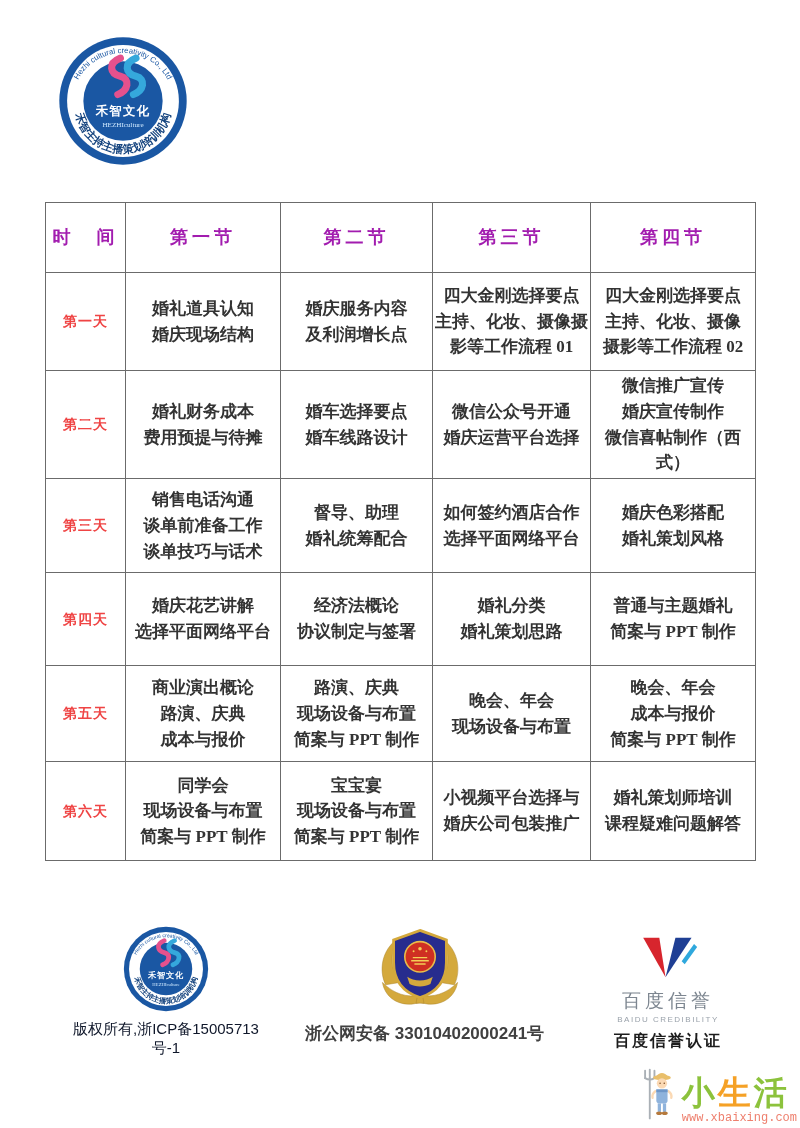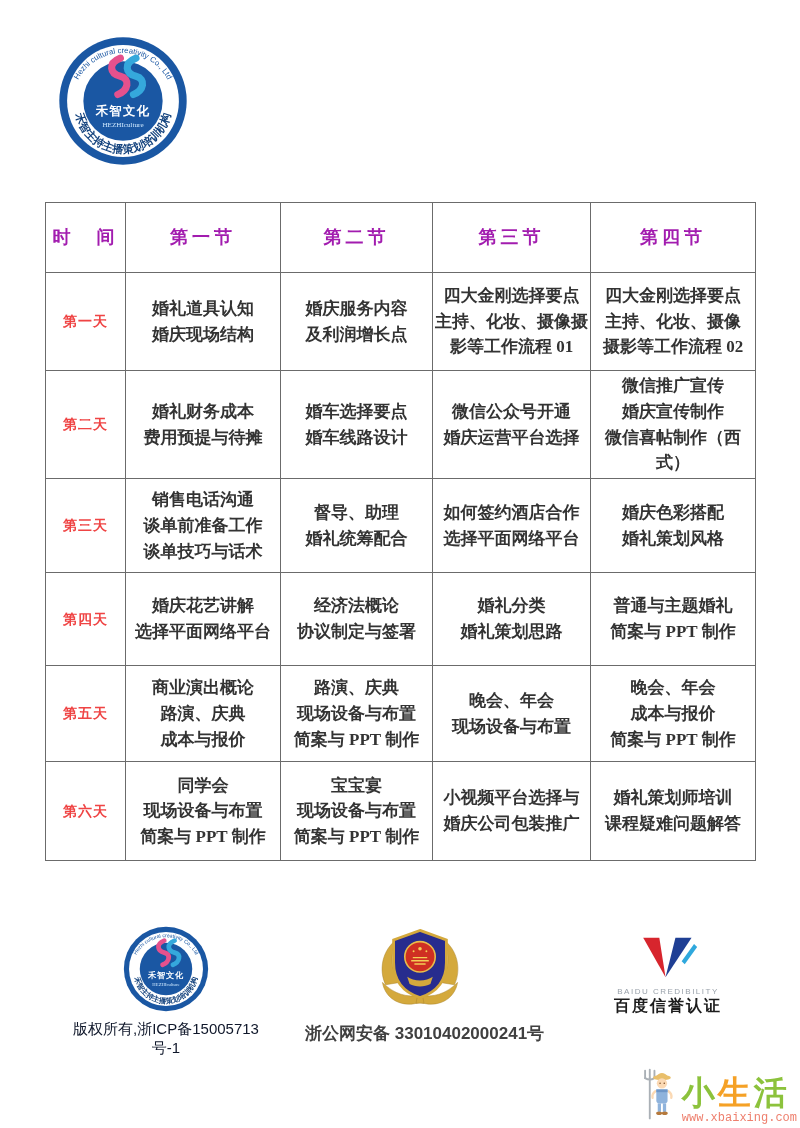--- a/index.html
+++ b/index.html
@@ -43,21 +43,21 @@
   .badge { width: 96px; height: 92px; margin: 0 auto; display: block; }
   .police-no {
     margin-top: 8px; font-family: "Liberation Sans", sans-serif;
     font-size: 17px; font-weight: 700; color: #404040; white-space: nowrap;
   }
   .footer-right { position: absolute; left: 598px; top: 934px; width: 140px; text-align: center;
     font-family: "Liberation Sans", sans-serif; }
   .baidu-v { width: 62px; height: 52px; margin: 0 auto; display: block; }
   .baidu-cn { font-size: 19px; color: #7d8690; letter-spacing: 4px; margin-top: 2px; }
   .baidu-en { font-size: 8px; color: #9aa2ab; letter-spacing: 1.5px; margin-top: 1px; }
-  .baidu-cert { font-size: 16px; font-weight: 700; color: #1c1c1c; letter-spacing: 2px; margin-top: 0; }
+  .baidu-cert { font-size: 16px; font-weight: 700; color: #1c1c1c; letter-spacing: 2px; margin-top: 7px; }
 
   
   .watermark { position: absolute; right: 3px; bottom: 4px; display: flex; align-items: flex-end; }
   .wm-figure { width: 38px; height: 58px; margin-right: 2px; }
   .wm-text { line-height: 1; }
   .wm-name { font-size: 33px; font-weight: 700; letter-spacing: 3px; white-space: nowrap;
     font-family: "Liberation Serif", serif; }
   .wm-c0 { color: #8cc23c; }
   .wm-c1 { color: #f5a126; }
   .wm-c2 { color: #8cc23c; }
@@ -221,20 +221,21 @@
     </svg>
     <div class="police-no">浙公网安备 33010402000241号</div>
   </div>
 
   <div class="footer-right">
     <svg class="baidu-v" viewBox="0 0 100 80">
       <polygon points="62,4 88,4 46,68" fill="#1f3f94"></polygon>
       <polygon points="10,4 36,4 46,68" fill="#d7252d"></polygon>
       <polygon points="72,42 92,14 97,19 77,47" fill="#2fa8dd"></polygon>
     </svg>
+    <div class="baidu-cn">百度信誉</div>
     <div class="baidu-en">BAIDU CREDIBILITY</div>
     <div class="baidu-cert">百度信誉认证</div>
   </div>
 
   <div class="watermark">
     <svg class="wm-figure" viewBox="0 0 40 62">
       <g stroke="#aab0b6" stroke-width="2" stroke-linecap="round" fill="none">
         <path d="M8,12 V56"></path>
         <path d="M3,13 V5"></path>
           <path d="M8,11 V4"></path>

